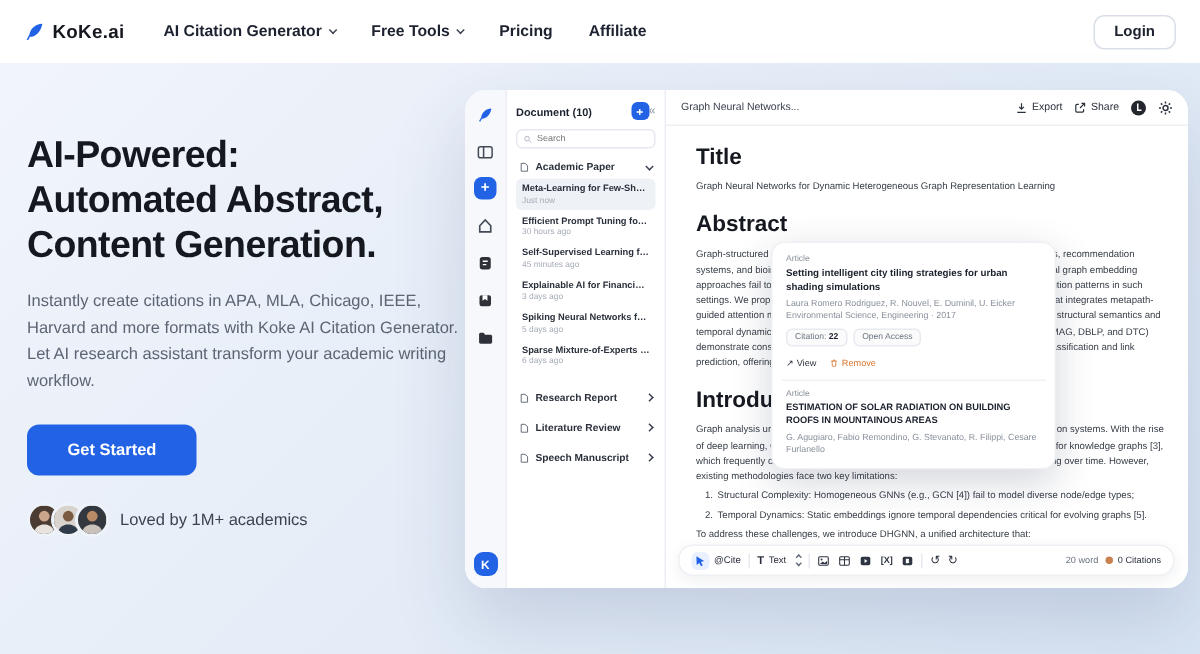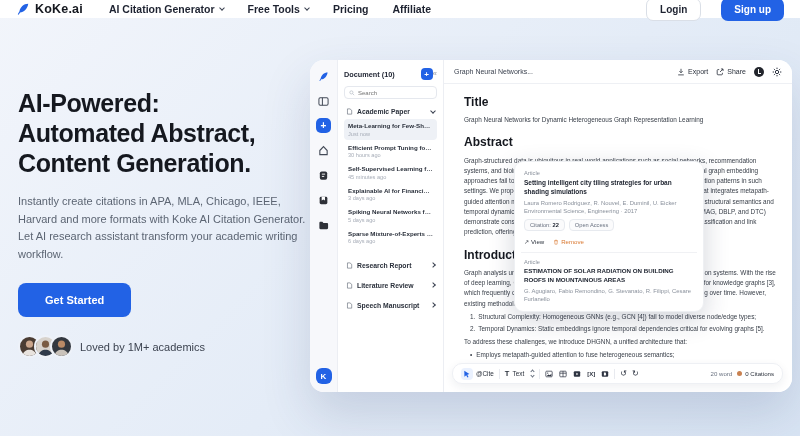--- a/index.html
+++ b/index.html
@@ -4,21 +4,21 @@
 <style>
   * { box-sizing: border-box; margin: 0; padding: 0; }
   html,body { width:800px; height:436px; }
   body {
     font-family:"Liberation Sans", sans-serif;
     background:linear-gradient(135deg,#f2f5fb 0%,#e4ecf7 55%,#d9e5f4 100%);
     overflow:hidden; position:relative; color:#181c24;
   }
 
   
-  .site-header{height:18px;background:#fff;display:flex;align-items:center;padding:0 16px;}
+  .site-header{height:42px;background:#fff;display:flex;align-items:center;padding:0 16px;}
   .brand{display:flex;align-items:center;gap:5px;margin-right:26px;cursor:pointer;}
   .brand svg{width:14px;height:14px;}
   .brand-name{font-size:12.5px;font-weight:800;letter-spacing:.2px;color:#15181f;}
   .nav{display:flex;align-items:center;gap:24px;flex:1;}
   .nav-item{font-size:10.5px;font-weight:600;color:#1d2230;display:flex;align-items:center;gap:5px;cursor:pointer;}
   .chev{display:inline-block;width:4px;height:4px;border-right:1.3px solid #3a4150;border-bottom:1.3px solid #3a4150;transform:rotate(45deg);margin-top:-2px;}
   .chev.right{transform:rotate(-45deg);}
   .header-actions{display:flex;align-items:center;gap:20px;}
   .btn-login{font-size:10px;font-weight:600;padding:5px 13px;border:1px solid #dadfe7;border-radius:7px;background:#fff;color:#1d2230;cursor:pointer;}
   .btn-signup{font-size:10px;font-weight:600;padding:6px 13px;border:none;border-radius:7px;background:#2262e5;color:#fff;cursor:pointer;}
@@ -71,21 +71,21 @@
   .editor-topbar{height:24px;border-bottom:1px solid #eef0f4;display:flex;align-items:center;padding:0 10px;gap:8px;}
   .tab-title{font-size:7px;color:#3c4350;flex:1;white-space:nowrap;overflow:hidden;cursor:pointer;}
   .top-action{display:flex;align-items:center;gap:3px;font-size:7px;color:#2a303b;cursor:pointer;}
   .top-action svg{width:8px;height:8px;}
   .dark-circle{width:10px;height:10px;border-radius:50%;background:#23262d;position:relative;cursor:pointer;}
   .dark-circle:after{content:"";position:absolute;left:4px;top:2.5px;width:2px;height:3.5px;border-left:1px solid #fff;border-bottom:1px solid #fff;}
   .gear{color:#2e3441;cursor:pointer;display:flex;}
   .gear svg{width:10px;height:10px;}
 
   .doc-body{flex:1;padding:9px 12px 0 20px;overflow:hidden;font-size:6.4px;line-height:1.6;color:#3a404a;}
-  .doc-body h2{font-size:12px;font-weight:700;color:#15181f;margin-bottom:3px;}
+  .doc-body h2{font-size:15px;font-weight:700;color:#15181f;margin-bottom:3px;}
   .doc-body .section{margin-bottom:8px;}
   .cite-link{color:#3f7de0;cursor:pointer;}
   .num-list{margin:3px 0 3px 6px;}
   .num-row{display:flex;gap:3px;margin-bottom:2px;}
   .num-row .num{flex:none;}
   .bullet-list{margin:2px 0 0 6px;}
   .bullet-row{display:flex;gap:4px;margin-bottom:2px;}
   .bullet-row .dot{flex:none;font-size:6.4px;}
 
   
@@ -152,21 +152,20 @@
     </span>
     <span class="nav-item">
       <span>Pricing</span>
     </span>
     <span class="nav-item">
       <span>Affiliate</span>
     </span>
   </nav>
   <div class="header-actions">
     <button class="btn-login">Login</button>
-    <button class="btn-signup">Sign up</button>
   </div>
 </header>
 
 <section class="hero">
   <h1 class="hero-title">
     <div>AI-Powered:</div>
     <div>Automated Abstract,</div>
     <div>Content Generation.</div>
   </h1>
   <p class="hero-desc">Instantly create citations in APA, MLA, Chicago, IEEE, Harvard and more formats with Koke AI Citation Generator. Let AI research assistant transform your academic writing workflow.</p>

